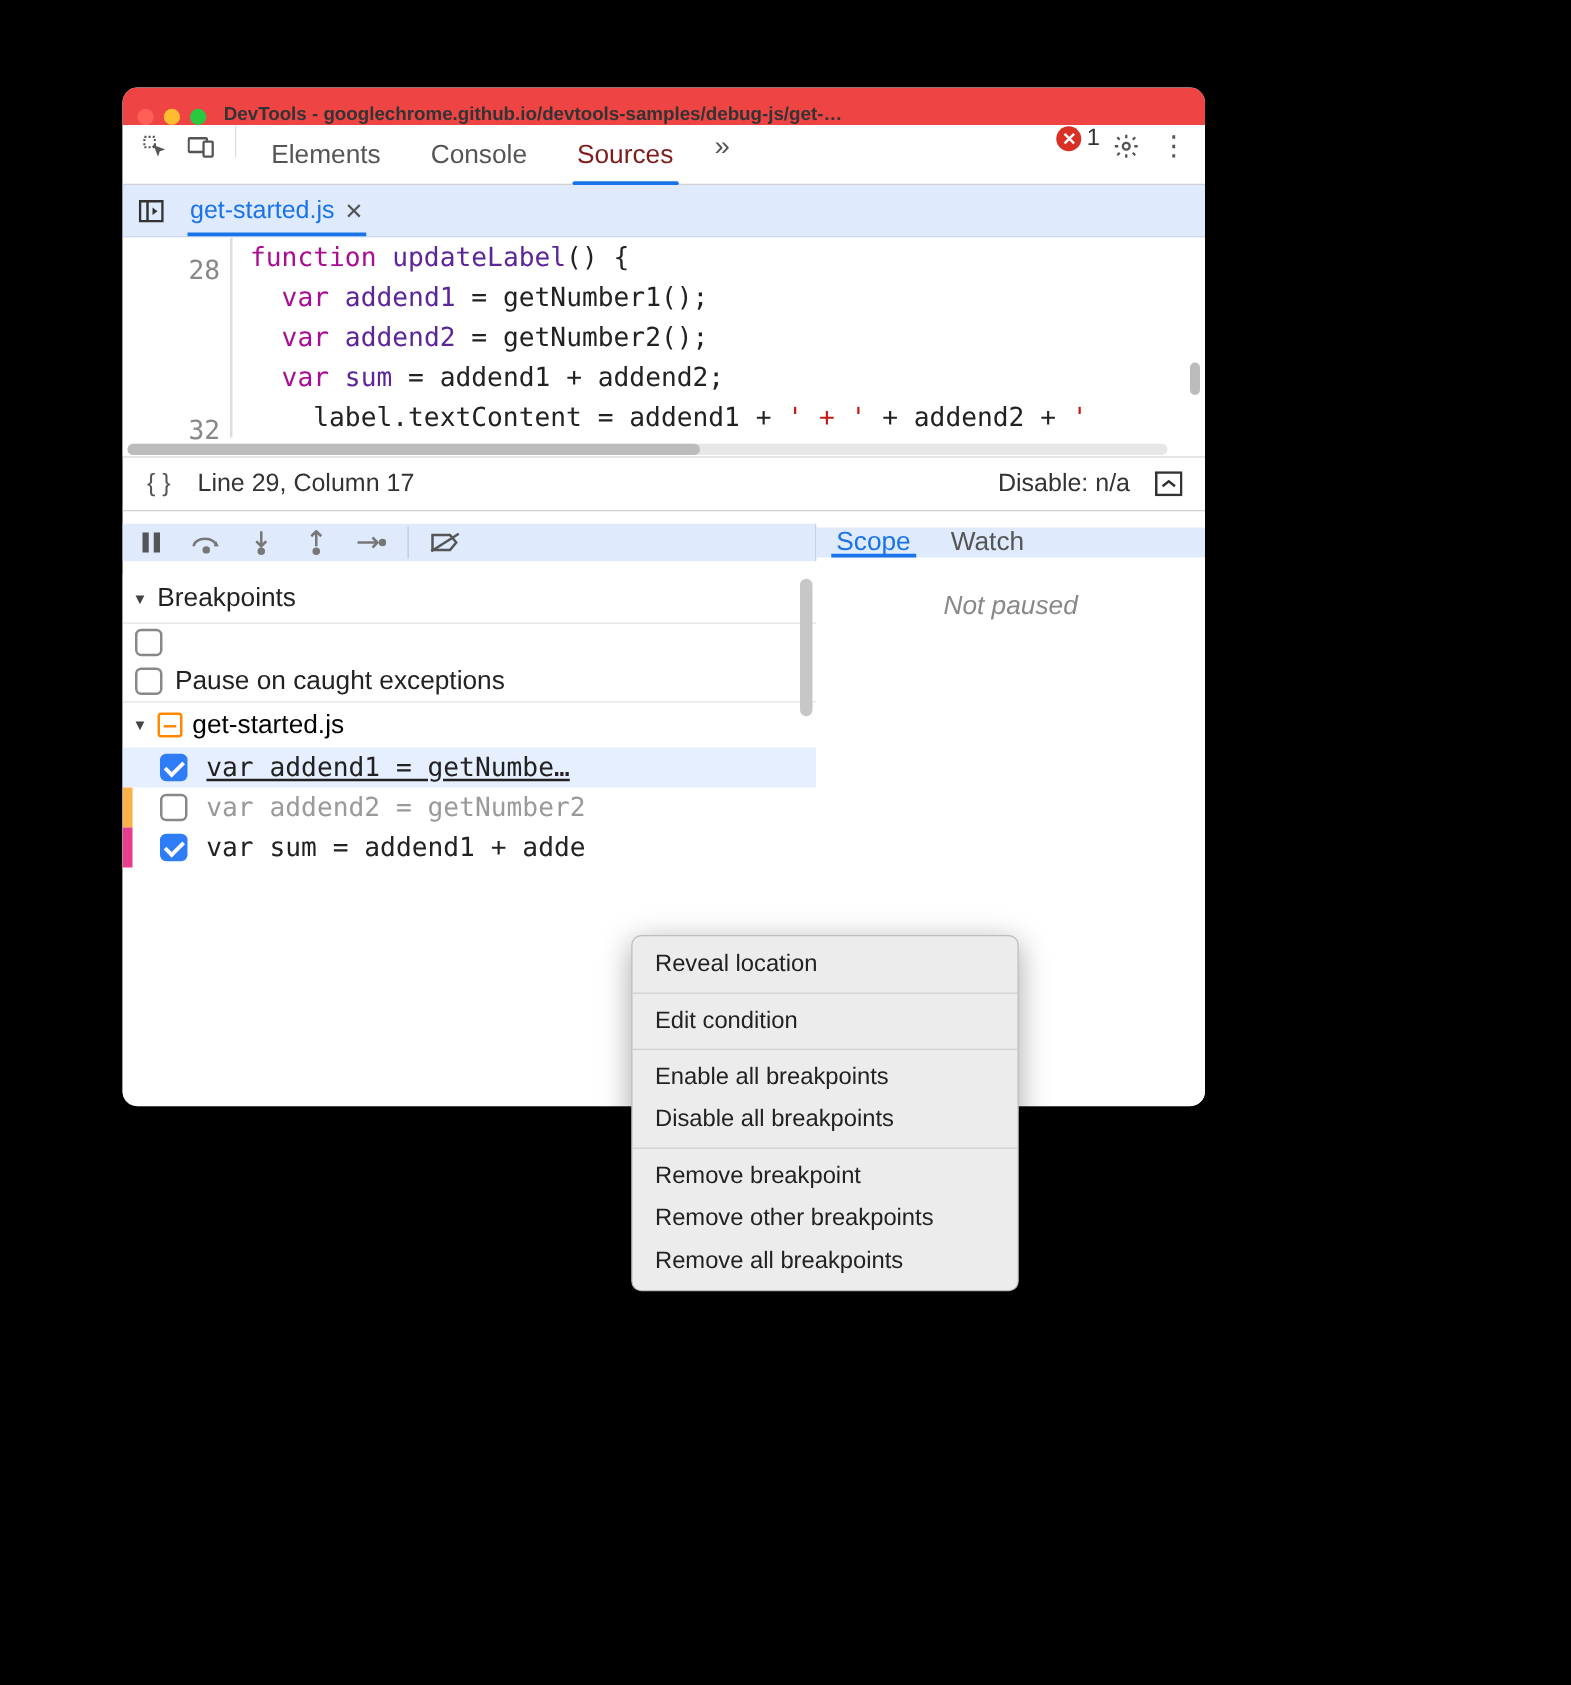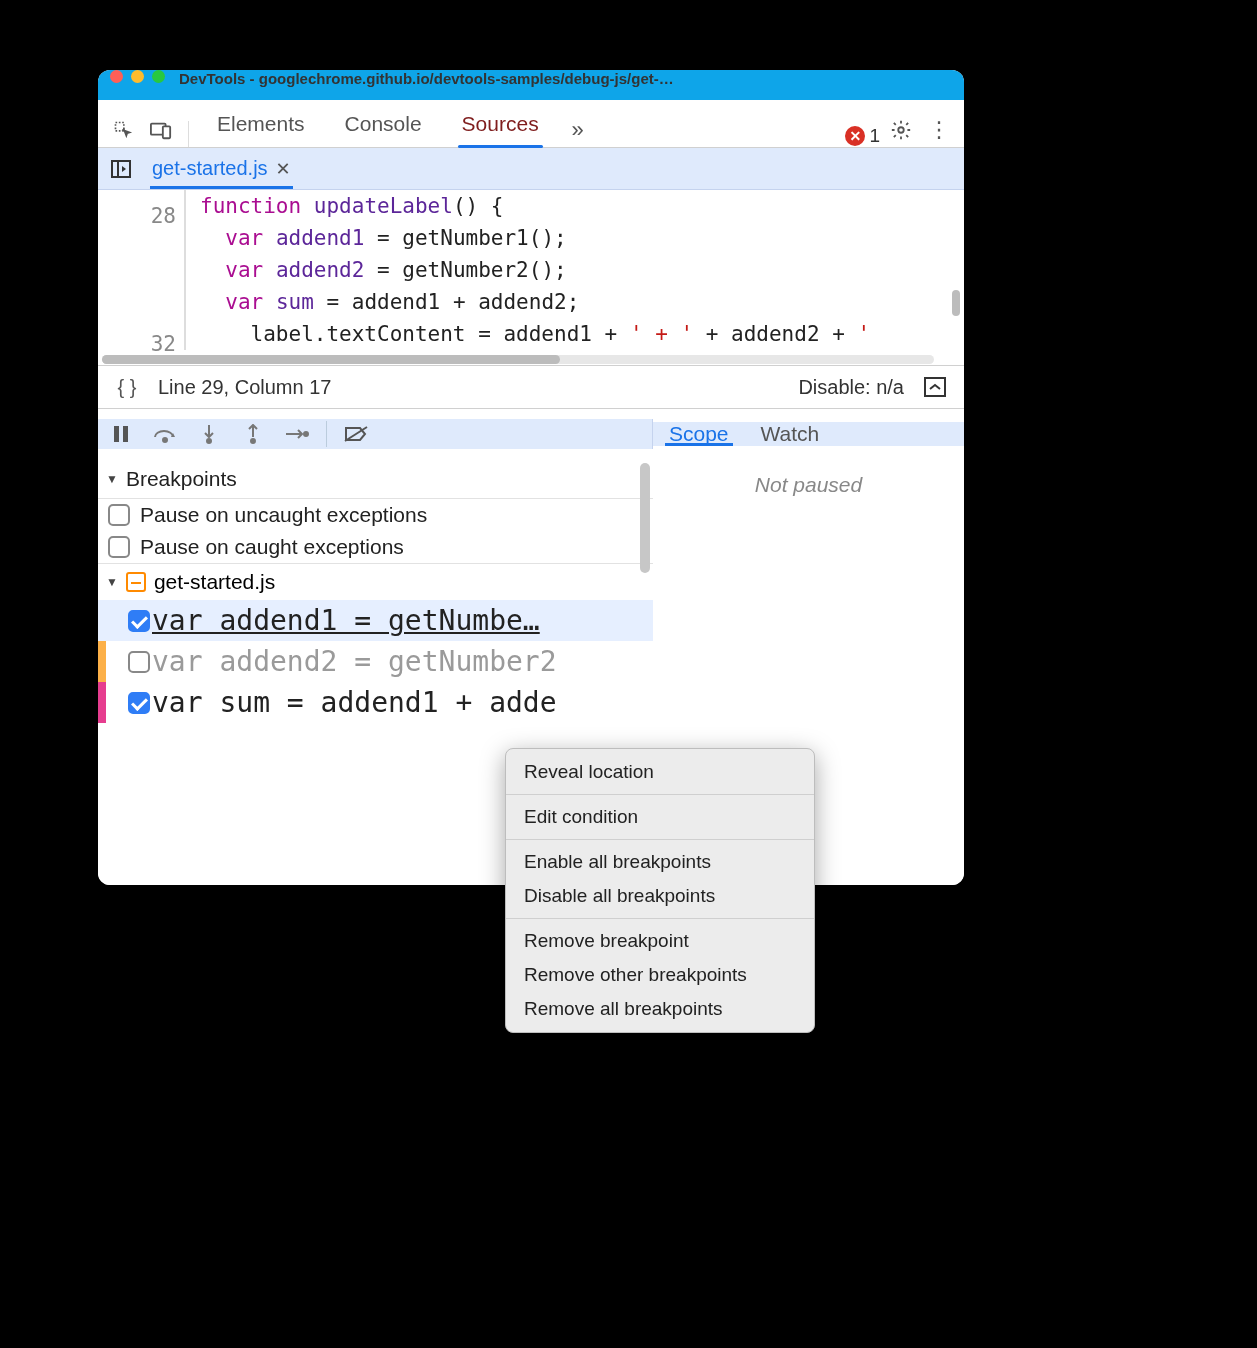--- a/index.html
+++ b/index.html
@@ -19,40 +19,40 @@
     background: #fff;
     border-radius: 12px;
     overflow: hidden;
     box-shadow: 0 10px 40px rgba(0,0,0,0.5);
     display: flex;
     flex-direction: column;
   }
   
   .titlebar {
     height: 30px;
-    background: #0ea5e9;
+    background: #ef4444;
     display: flex;
-    align-items: flex-start;
+    align-items: flex-end;
     padding: 0 12px;
     gap: 8px;
     flex: 0 0 auto;
   }
   .traffic { display:flex; gap:8px; }
   .tl { width:13px; height:13px; border-radius:50%; }
   .tl.red { background:#ff5f57; }
   .tl.yellow { background:#febc2e; }
   .tl.green { background:#28c840; }
   .titlebar .title { font-size:15px; font-weight:600; color:#333; margin-left:6px; white-space:nowrap; overflow:hidden; text-overflow:ellipsis; flex:1; }
 
   
   .tabbar {
     height: 48px;
     background:#fff;
     display:flex;
-    align-items:flex-end;
+    align-items:flex-start;
     padding: 0 8px;
     border-bottom: 1px solid #d0d0d0;
     gap: 4px;
     flex: 0 0 auto;
   }
   .icon-btn {
     width:34px; height:34px;
     display:flex; align-items:center; justify-content:center;
     color:#555;
     cursor:pointer;
@@ -185,21 +185,21 @@
   .tri { font-size:12px; color:#444; }
   .chkrow { display:flex; align-items:center; gap:10px; padding:4px 10px; font-size:21px; color:#222;}
   .chk { width:22px; height:22px; border:2px solid #888; border-radius:5px; flex:0 0 auto; cursor:pointer;}
   .chk.on { background:#2f7df6; border-color:#2f7df6; position:relative;}
   .chk.on::after { content:""; position:absolute; left:5px; top:1px; width:6px; height:12px; border:solid #fff; border-width:0 3px 3px 0; transform:rotate(45deg);}
 
   .filehead { display:flex; align-items:center; gap:8px; padding:6px 8px; font-size:21px; border-top:1px solid #e2e2e2;}
   .js-ico { width:20px; height:20px; border:2px solid #ff8a00; border-radius:3px; position:relative;}
   .js-ico::after{content:""; position:absolute; left:3px; right:3px; top:8px; height:2px; background:#ff8a00;}
 
-  .bprow { display:flex; align-items:center; gap:2px; padding:4px 6px 4px 30px; font-size:28px; font-family: ui-monospace, Menlo, monospace; color:#222; position:relative;}
+  .bprow { display:flex; align-items:center; gap:15px; padding:4px 6px 4px 30px; font-size:21px; font-family: ui-monospace, Menlo, monospace; color:#222; position:relative;}
   .bprow .stripe { position:absolute; left:0; top:0; bottom:0; width:8px;}
   .bprow.sel { background:#e6efff;}
   .bprow.sel .lbl { text-decoration: underline; }
   .bprow .lbl { white-space:nowrap; overflow:hidden; text-overflow:ellipsis; flex:1;}
   .bprow.dim .lbl { color:#9a9a9a; }
   .stripe.orange { background:#fcb048; }
   .stripe.pink { background:#e63d8f; }
 
   .lower .left .vscroll {
     position:absolute; right:3px; top:4px; width:10px; height:110px; background:#c7c7c7; border-radius:5px;
@@ -394,21 +394,20 @@
   </div>
 
   <div class="lower">
     <div class="left">
       <div class="section-head">
         <span class="tri">▼</span>
         <span>Breakpoints</span>
       </div>
       <div class="chkrow">
         <div class="chk"></div>
-        <span>Pause on uncaught exceptions</span>
       </div>
       <div class="chkrow">
         <div class="chk"></div>
         <span>Pause on caught exceptions</span>
       </div>
       <div class="filehead">
         <span class="tri">▼</span>
         <span class="js-ico"></span>
         <span>get-started.js</span>
       </div>

